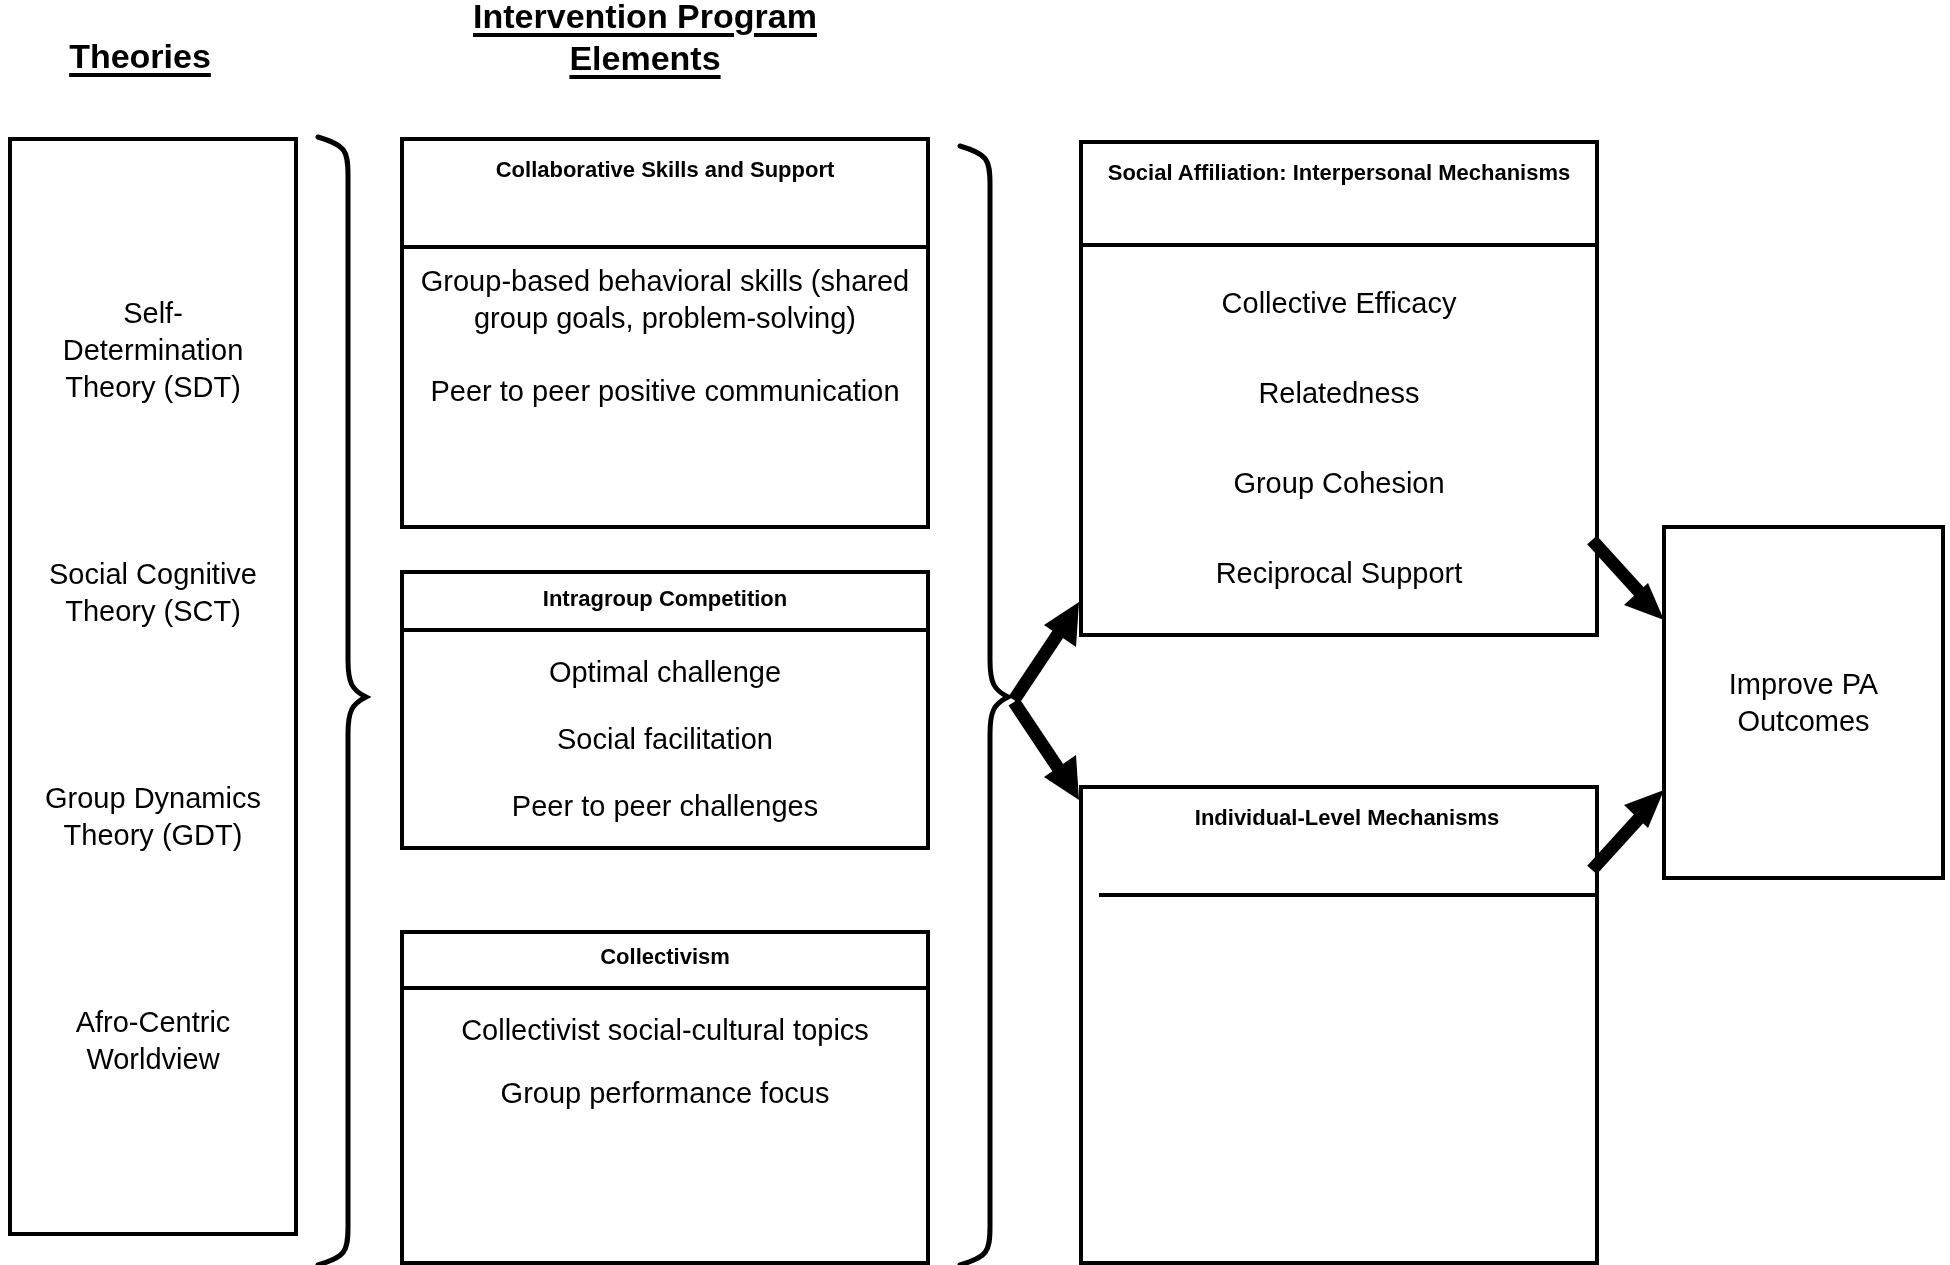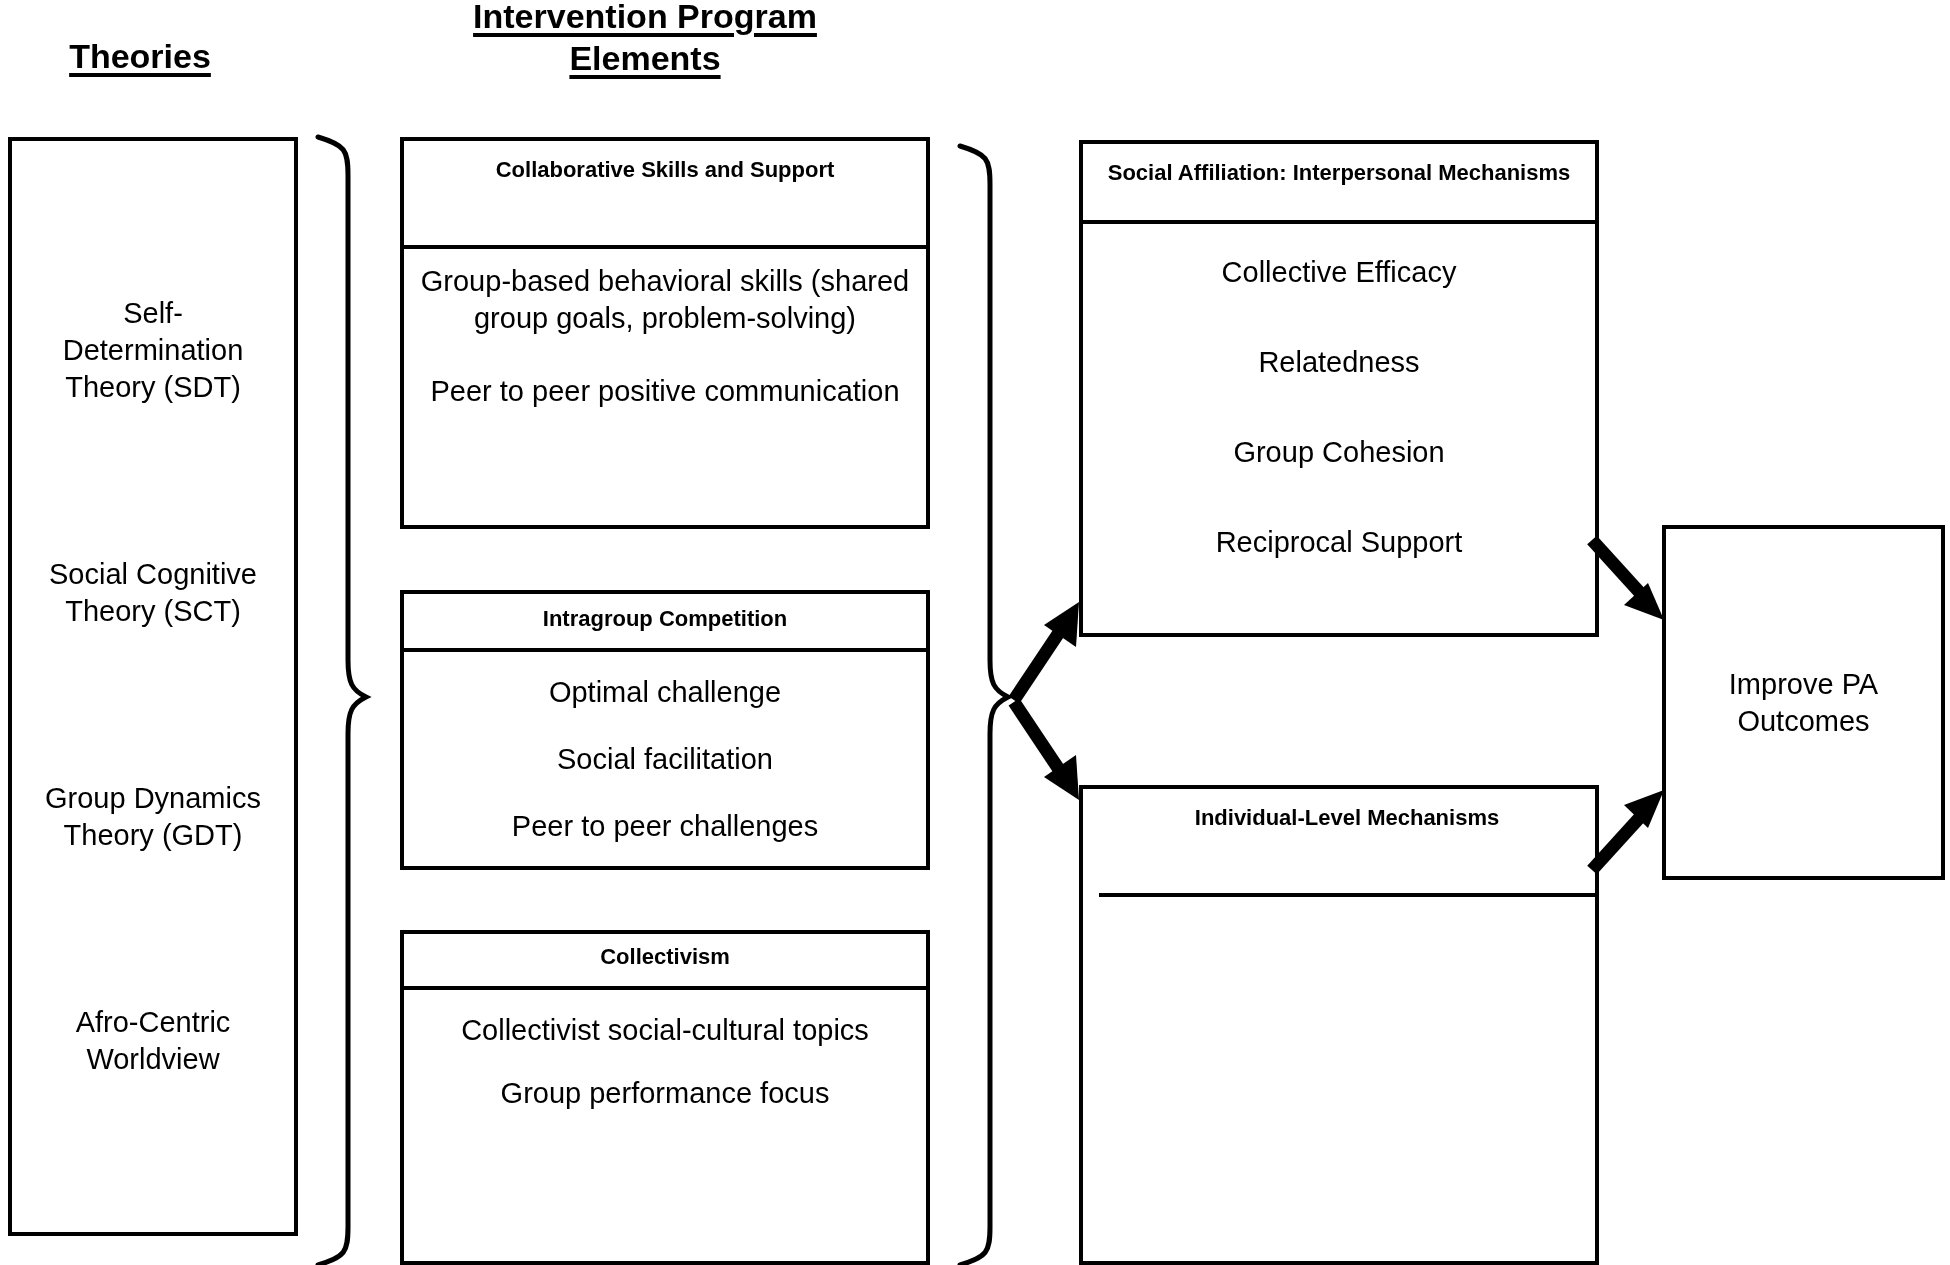--- a/index.html
+++ b/index.html
@@ -106,40 +106,40 @@
   </div>
 
   <div class="box" style="left:400px; top:137px; width:530px; height:392px;">
     <div class="box-title" style="height:108px;">Collaborative Skills and Support</div>
     <div class="box-body" style="padding-top:14px;">
       <div class="item" style="margin-bottom:36px;">Group-based behavioral skills (shared group goals, problem-solving)</div>
       <div class="item">Peer to peer positive communication</div>
     </div>
   </div>
 
-  <div class="box" style="left:400px; top:570px; width:530px; height:280px;margin-top:20px;">
+  <div class="box" style="left:400px; top:570px; width:530px; height:280px;">
     <div class="box-title" style="height:58px; padding-top:6px;">Intragroup Competition</div>
     <div class="box-body" style="padding-top:22px;">
       <div class="item" style="margin-bottom:30px;">Optimal challenge</div>
       <div class="item" style="margin-bottom:30px;">Social facilitation</div>
       <div class="item">Peer to peer challenges</div>
     </div>
   </div>
 
   <div class="box" style="left:400px; top:930px; width:530px; height:335px;">
     <div class="box-title" style="height:56px; padding-top:4px;">Collectivism</div>
     <div class="box-body" style="padding-top:22px;">
       <div class="item">Collectivist social-cultural topics</div>
       <div class="item" style="margin-bottom:30px;">Group performance focus</div>
     </div>
   </div>
 
   <div class="box" style="left:1079px; top:140px; width:520px; height:497px;">
-    <div class="box-title" style="height:80px;">Social Affiliation: Interpersonal Mechanisms</div>
-    <div class="box-body" style="padding-top:30px;">
+    <div class="box-title" style="height:103px;">Social Affiliation: Interpersonal Mechanisms</div>
+    <div class="box-body" style="padding-top:38px;">
       <div class="item" style="margin-bottom:53px;">Collective Efficacy</div>
       <div class="item" style="margin-bottom:53px;">Relatedness</div>
       <div class="item" style="margin-bottom:53px;">Group Cohesion</div>
       <div class="item">Reciprocal Support</div>
     </div>
   </div>
 
   <div class="box" style="left:1079px; top:785px; width:520px; height:480px;padding-left:16px;">
     <div class="box-title" style="height:108px;">Individual-Level Mechanisms</div>
   </div>

